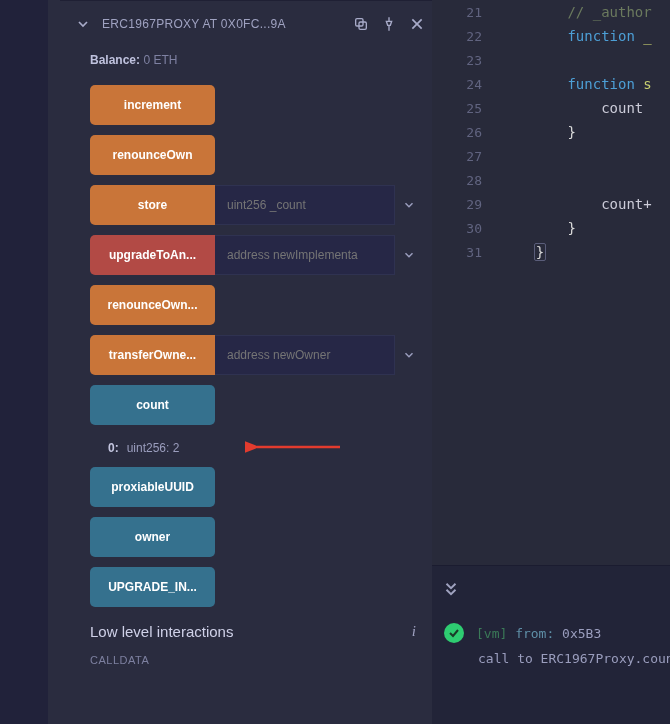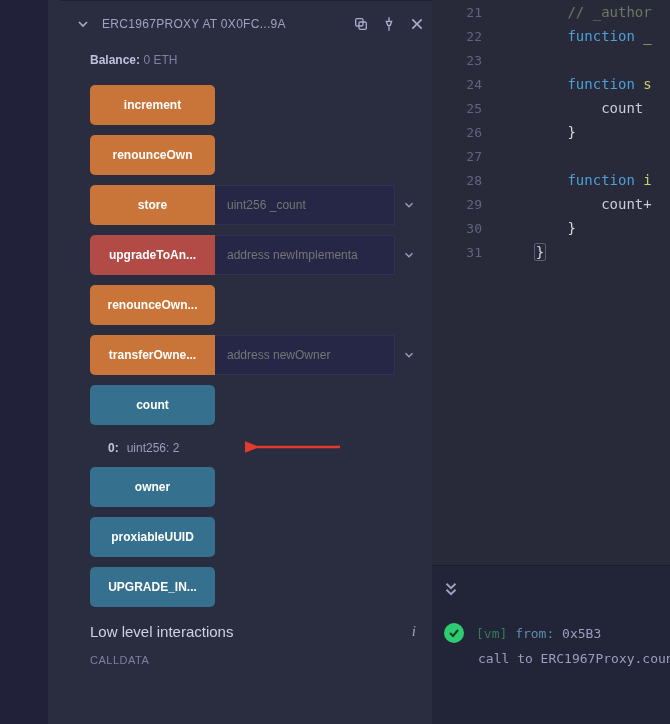--- a/index.html
+++ b/index.html
@@ -280,25 +280,25 @@
         <defs>
             <marker id="ah" markerWidth="10" markerHeight="8" refX="1" refY="4" orient="auto">
               <polygon points="10 0, 0 4, 10 8" fill="#e23b2e"></polygon>
             </marker>
           </defs>
         <line x1="95" y1="12" x2="12" y2="12" stroke="#e23b2e" stroke-width="2.5" marker-end="url(#ah)"></line>
       </svg>
     </div>
 
     <div class="fn-row">
+      <button class="fn-btn teal">proxiableUUID</button>
+    </div>
+
+    <div class="fn-row">
       <button class="fn-btn teal">owner</button>
-    </div>
-
-    <div class="fn-row">
-      <button class="fn-btn teal">proxiableUUID</button>
     </div>
 
     <div class="fn-row">
       <button class="fn-btn teal">UPGRADE_IN...</button>
     </div>
   </div>
 
   <div class="lowlevel">
     <div class="lowlevel-header">
       <span>Low level interactions</span>
@@ -334,21 +334,20 @@
     <div class="code-line">
       <div class="gutter">26</div>
       <div class="code">        <span class="c-brace">}</span></div>
     </div>
     <div class="code-line">
       <div class="gutter">27</div>
       <div class="code"></div>
     </div>
     <div class="code-line">
       <div class="gutter">28</div>
-      <div class="code">        <span class="c-key">function</span><span> </span><span class="c-fn">i</span></div>
     </div>
     <div class="code-line">
       <div class="gutter">29</div>
       <div class="code">            <span>count+</span></div>
     </div>
     <div class="code-line">
       <div class="gutter">30</div>
       <div class="code">        <span class="c-brace">}</span></div>
     </div>
     <div class="code-line">

